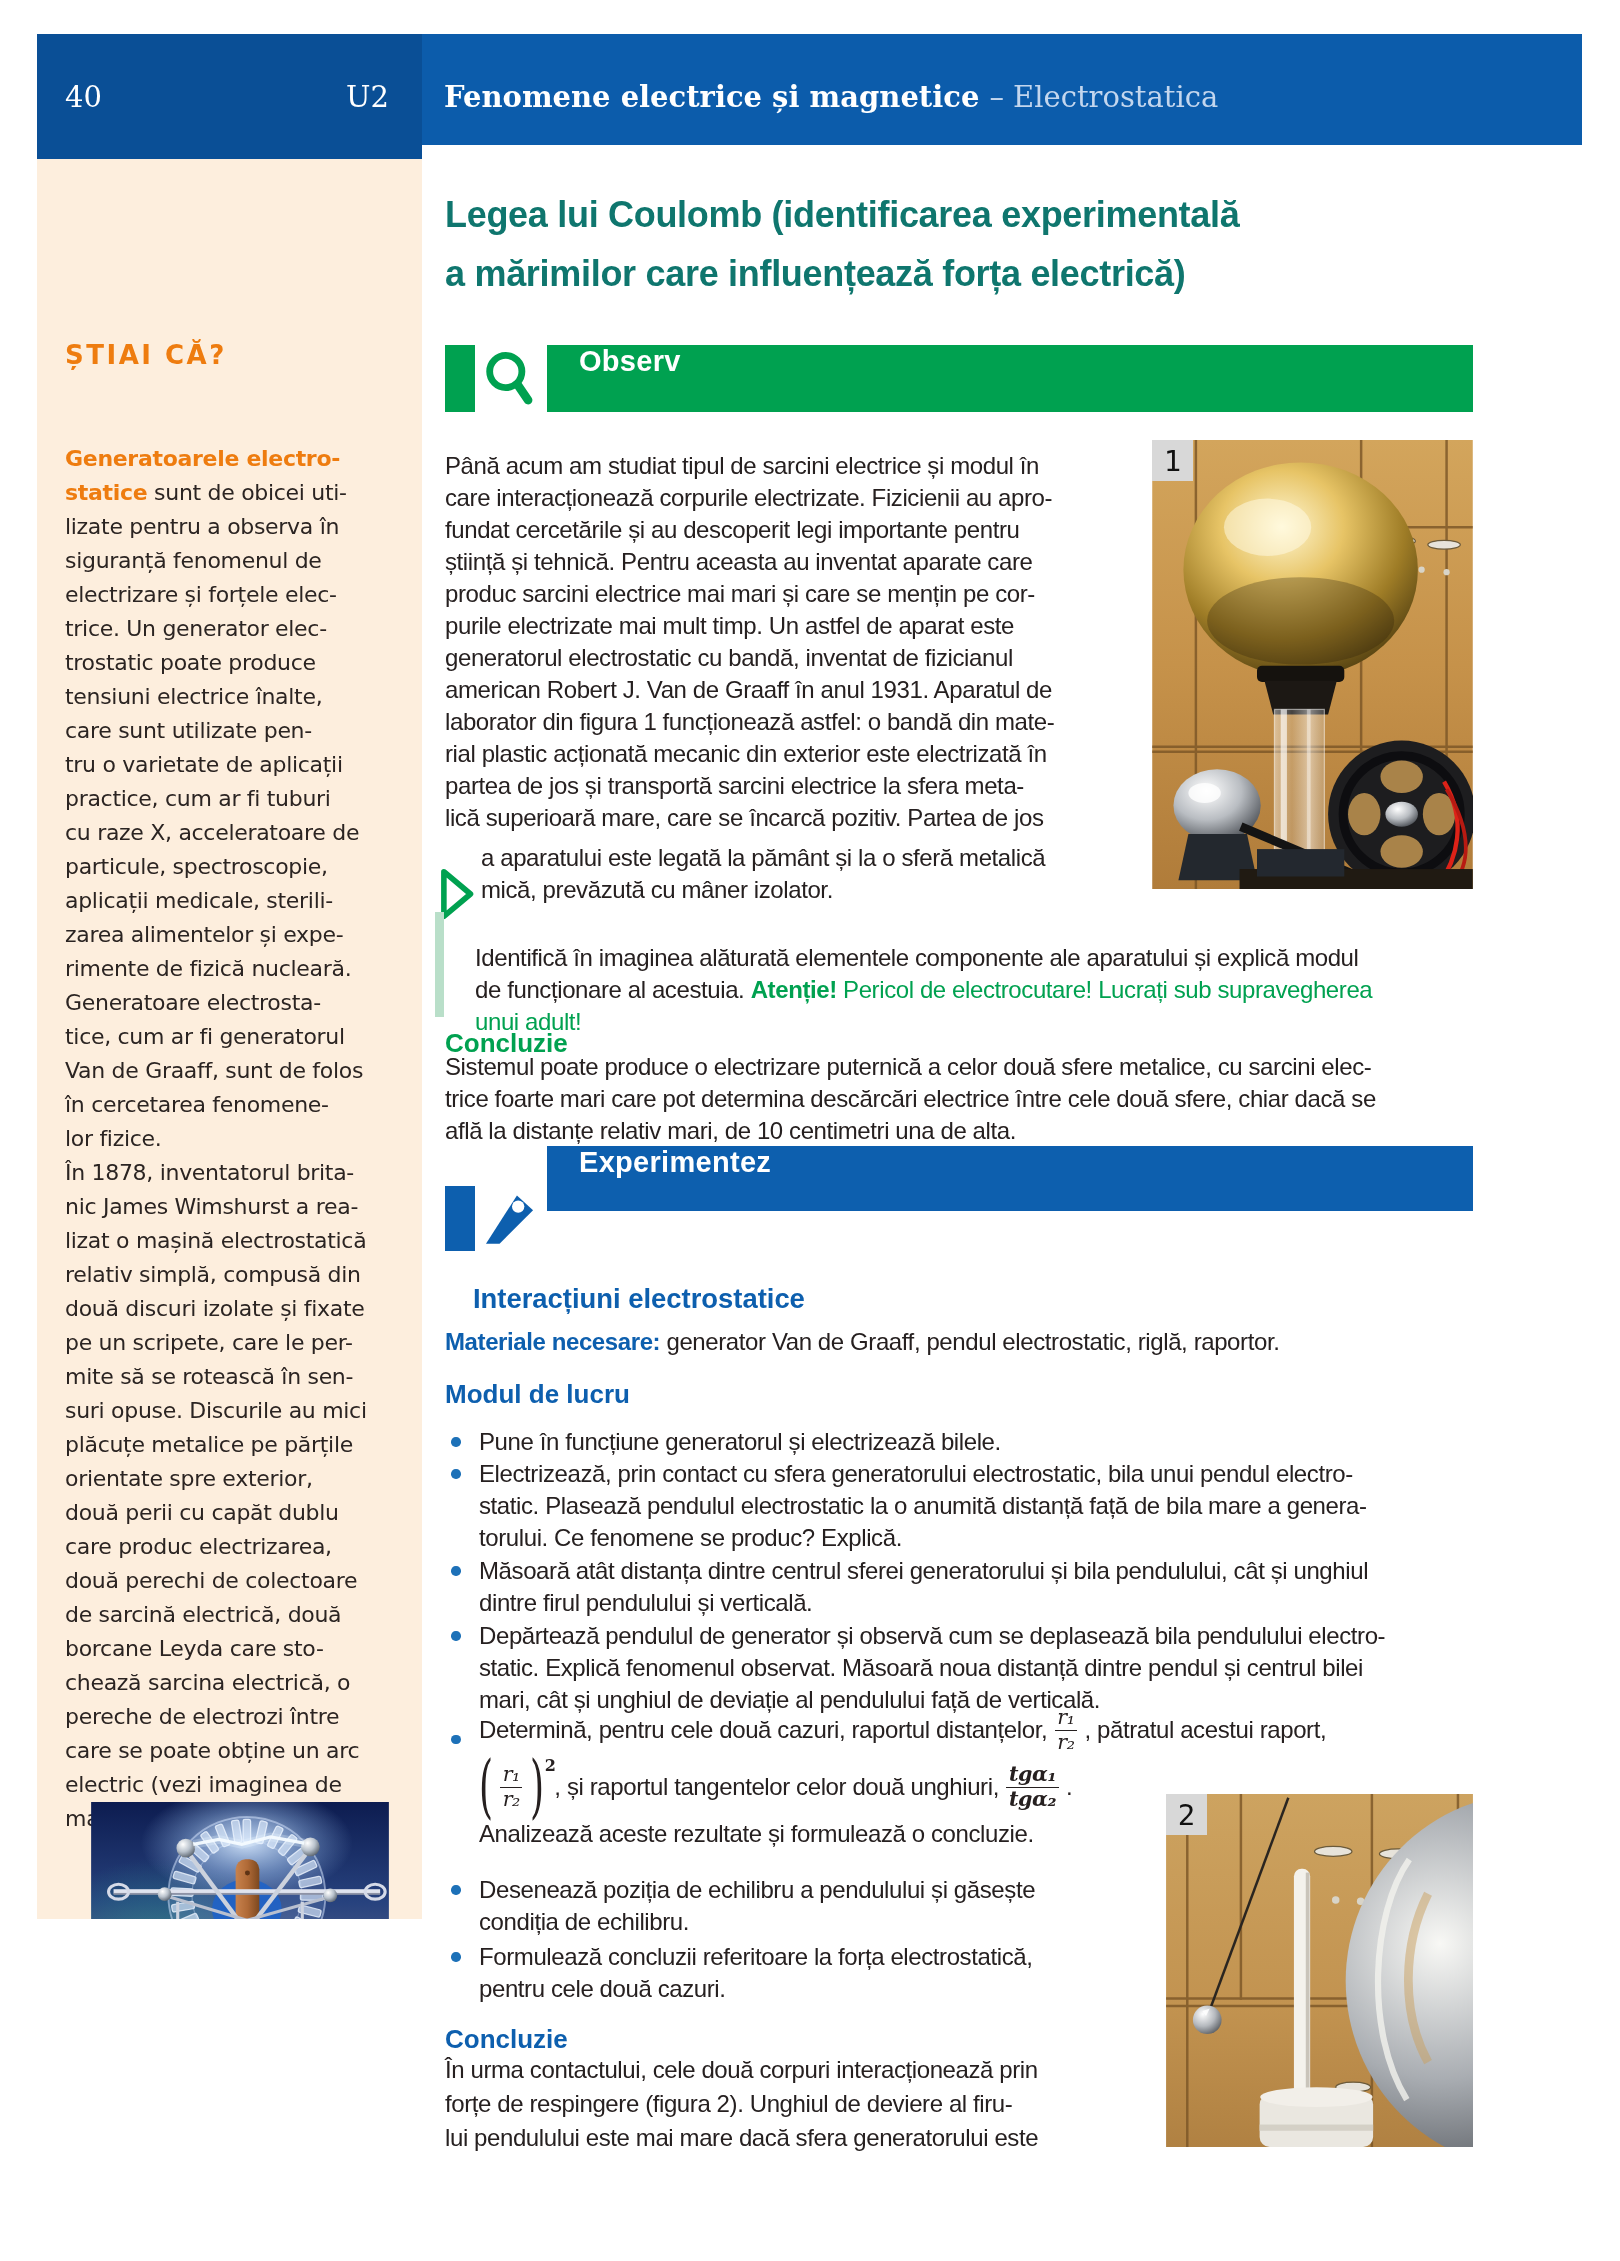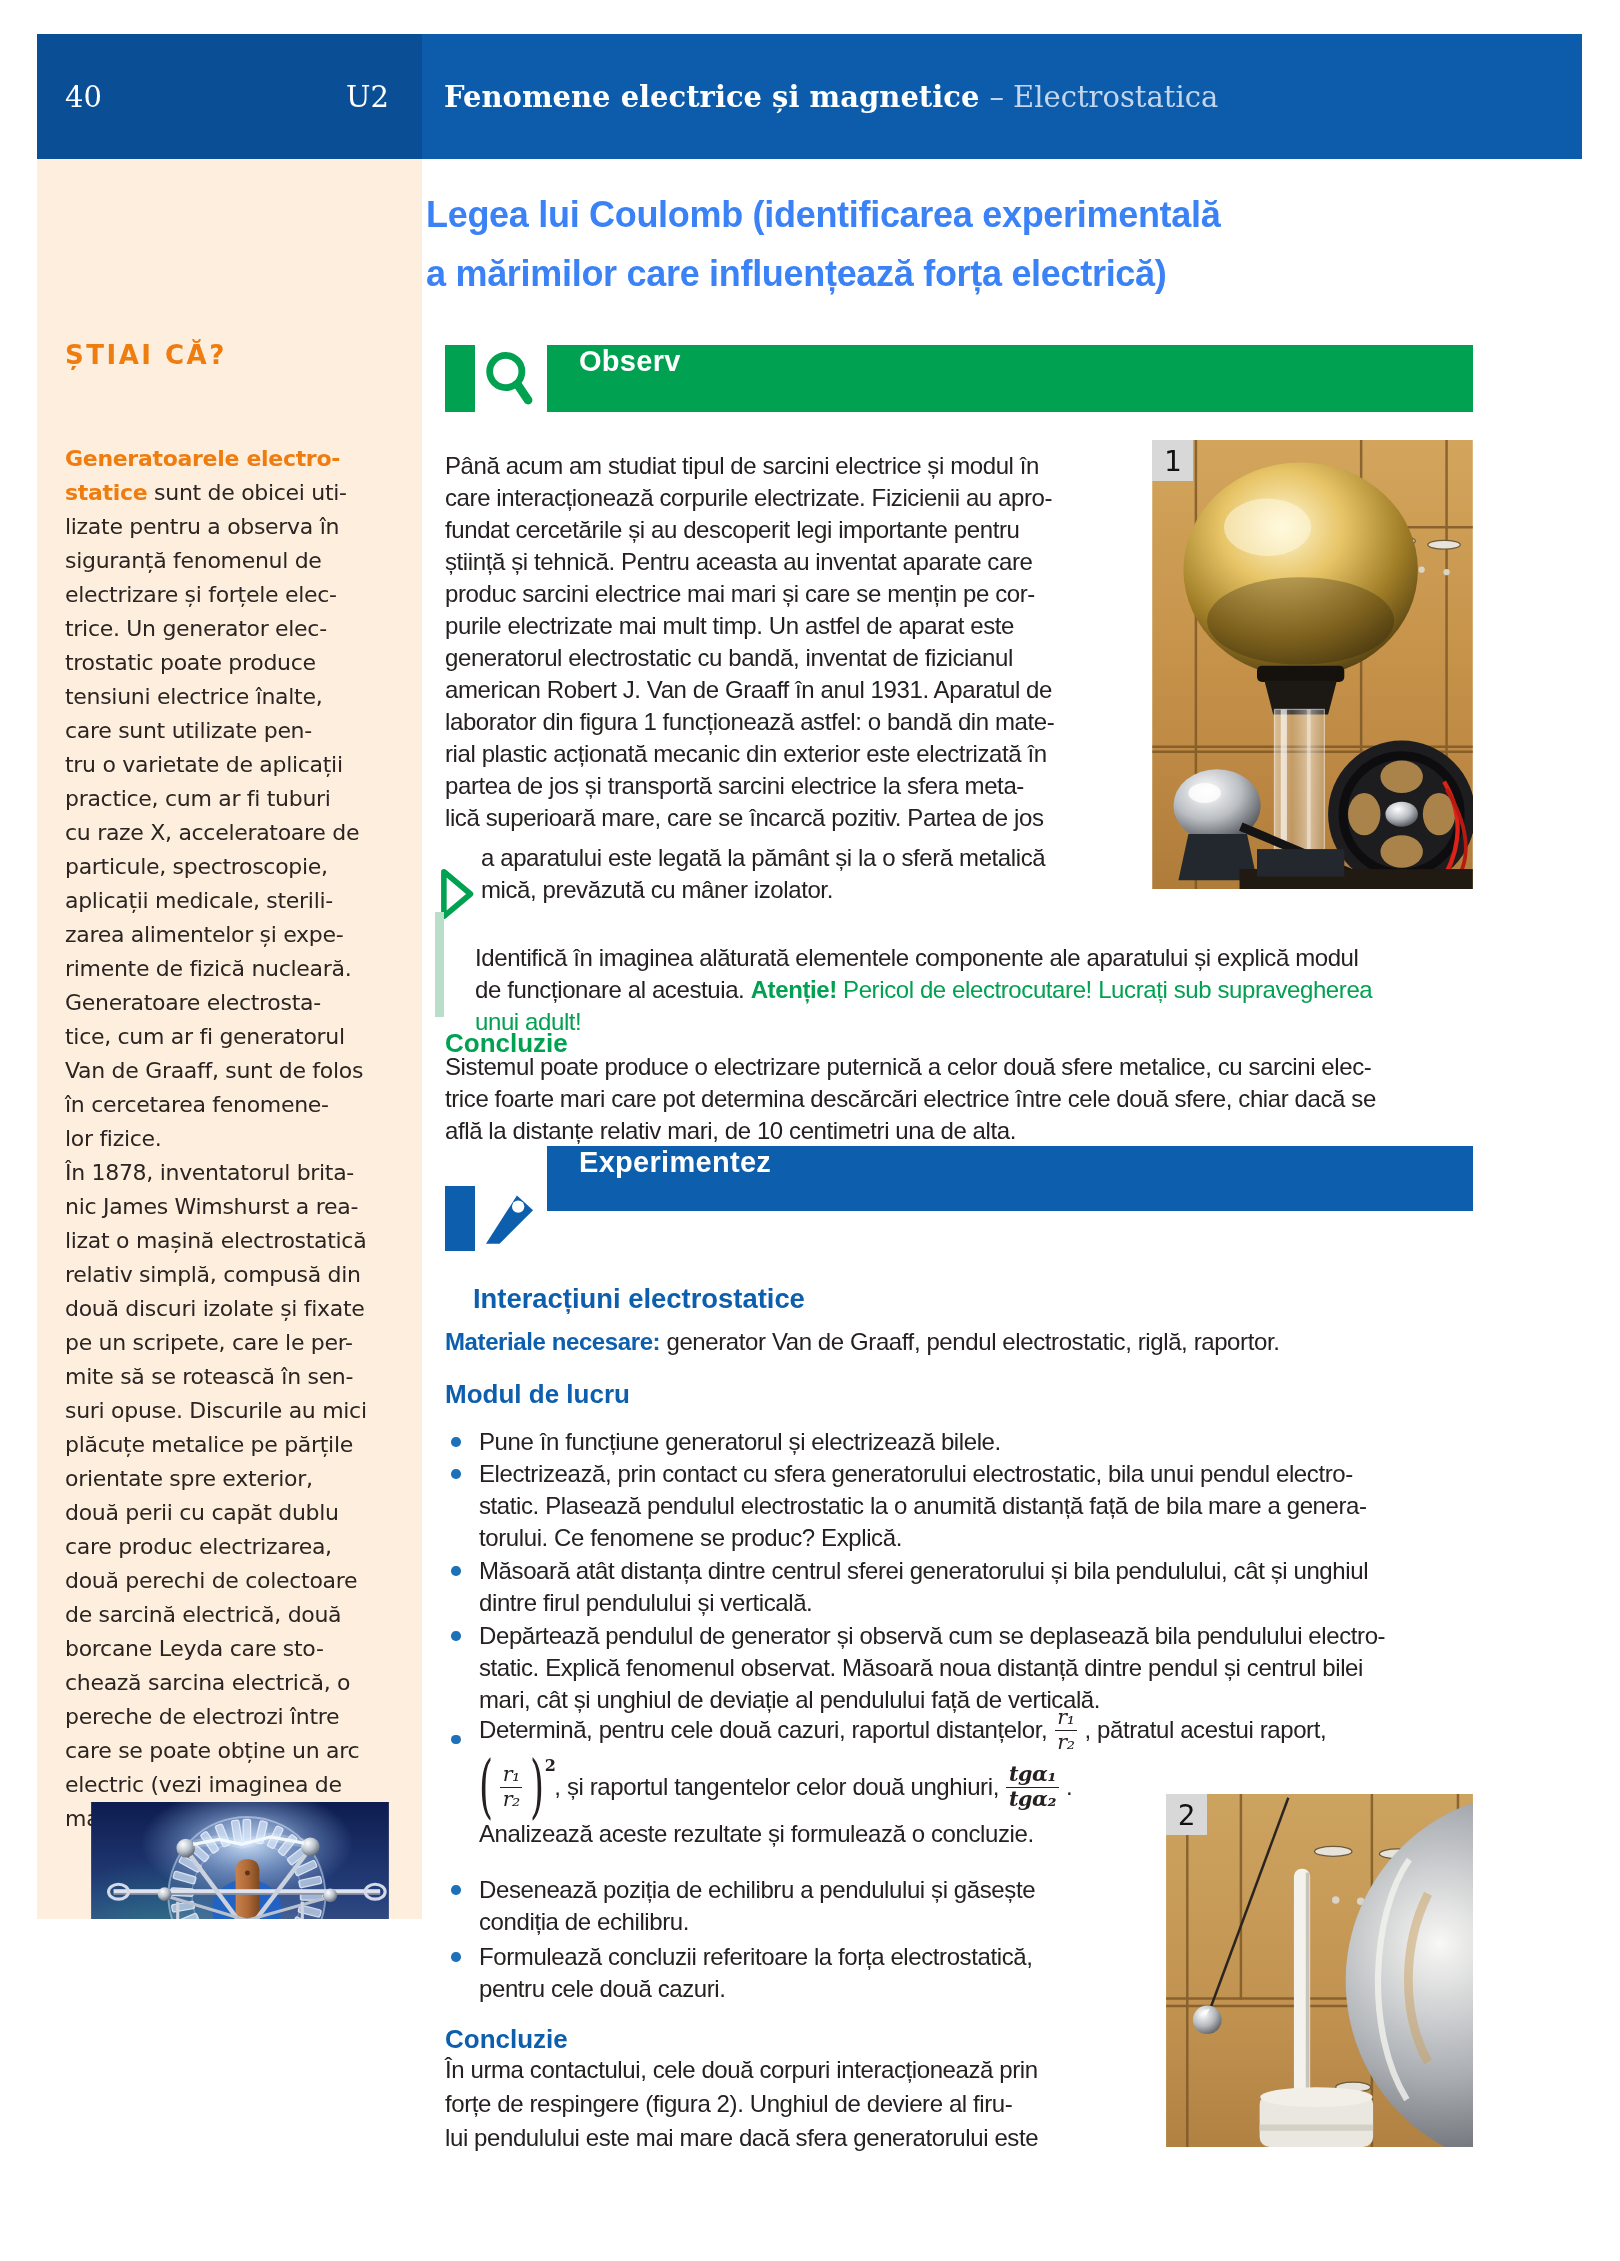--- a/index.html
+++ b/index.html
@@ -5,21 +5,21 @@
   html,body{margin:0;padding:0;}
   body{
     width:1620px;height:2261px;position:relative;background:#ffffff;
     font-family:"Liberation Sans",sans-serif;color:#262020;
     -webkit-font-smoothing:antialiased;
   }
   .abs{position:absolute;}
   .preline{white-space:pre-line;}
 
   
-  .header-bar{left:37px;top:34px;width:1545px;height:125px;background:#0c5cab;}
+  .header-bar{left:37px;top:34px;width:1545px;height:111px;background:#0c5cab;}
   .header-left{position:absolute;left:0;top:0;width:385px;height:125px;background:#0a4f96;}
   .header-num{position:absolute;left:28px;top:0;height:125px;display:flex;align-items:center;
     font-family:"DejaVu Serif",serif;font-size:29px;color:#fff;}
   .header-unit{position:absolute;left:309px;top:0;height:125px;display:flex;align-items:center;
     font-family:"DejaVu Serif",serif;font-size:29px;color:#fff;}
   .header-chapter{position:absolute;left:407px;top:0;height:125px;display:flex;align-items:center;
     font-family:"DejaVu Serif",serif;font-size:29px;color:#fff;}
   .header-chapter .bold{font-weight:bold;color:#ffffff;}
   .header-chapter .light{font-weight:normal;color:#c3d6ee;margin-left:10px;}
 
@@ -29,21 +29,21 @@
     letter-spacing:2.5px;font-family:"DejaVu Sans",sans-serif;}
   .sb-text{position:absolute;left:28px;top:249px;width:359px;font-family:"DejaVu Sans",sans-serif;
     font-size:22px;line-height:34px;letter-spacing:-0.3px;color:#2b2422;}
   .sb-text .lead{color:#ee7c0f;font-weight:bold;}
   .wims-wrap{position:absolute;left:54px;top:1643px;width:298px;height:223px;}
   .wims-mirror{position:absolute;left:54px;top:1866px;width:298px;height:81px;opacity:.3;overflow:hidden;}
   .wims-fade{position:absolute;left:54px;top:1866px;width:298px;height:82px;
     background:linear-gradient(rgba(253,238,221,.35),#fdeedd 85%);}
 
   
-  .page-title{left:426px;top:185px;width:1048px;font-size:36px;font-weight:bold;color:#3b82f6;
+  .page-title{left:445px;top:185px;width:1048px;font-size:36px;font-weight:bold;color:#0f766e;
     line-height:59px;letter-spacing:-0.3px;}
 
   
   .banner-bar{width:30px;height:67px;}
   .banner-main{height:67px;display:flex;padding-left:32px;box-sizing:border-box;}
   .banner-main .blabel{color:#fff;font-size:29px;font-weight:bold;letter-spacing:0.3px;}
   .green{background:#00a150;}
   .blue{background:#0d5fae;}
   .banner-icon{width:62px;height:67px;display:flex;align-items:center;justify-content:center;}
 

